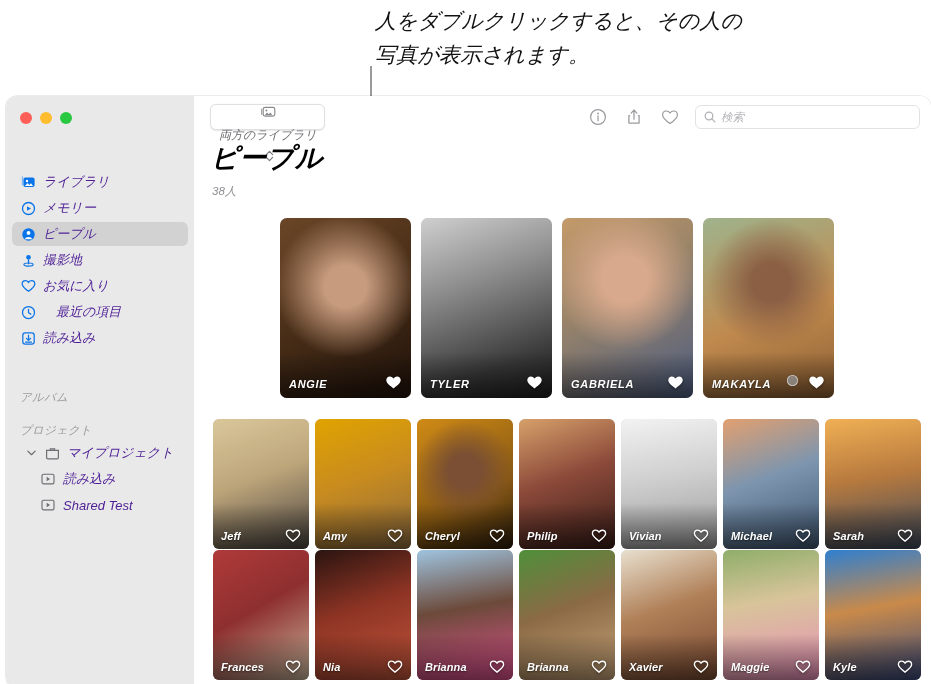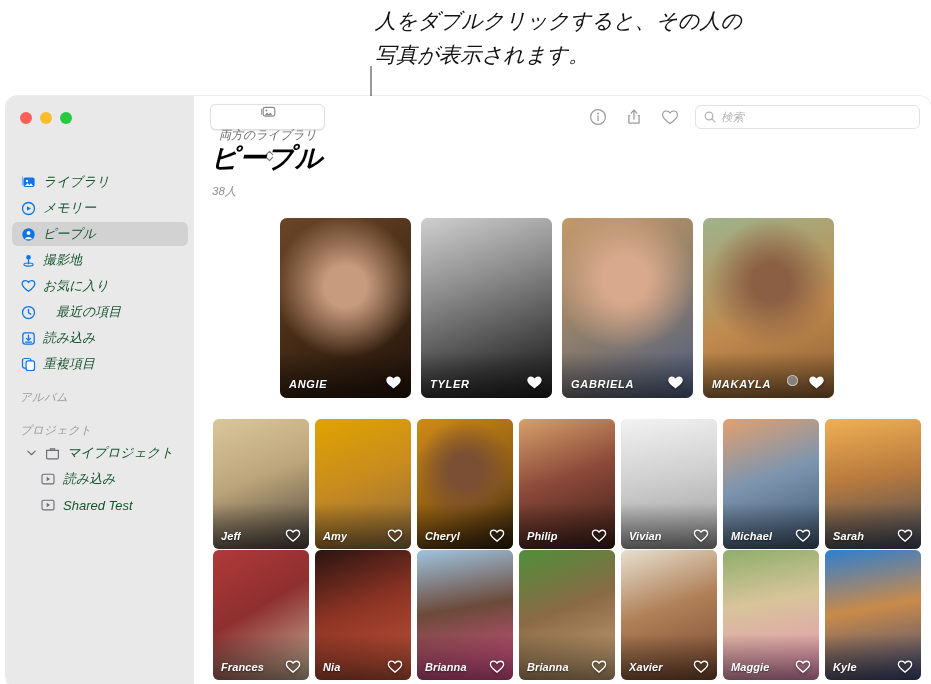--- a/index.html
+++ b/index.html
@@ -51,21 +51,21 @@
     font-size: 11.5px; color: #8a8a8e; letter-spacing: .2px;
   }
   .sb-header .chev-down {
     margin-left: auto; color: #8a8a8e; font-size: 11px;
   }
 
   .sb-row {
     position: absolute; left: 6px; width: 176px; height: 24px;
     display: flex; align-items: center; gap: 7px;
     padding-left: 8px; border-radius: 6px;
-    font-size: 13px; color: #14532d; white-space: nowrap;
+    font-size: 13px; color: #4c1d95; white-space: nowrap;
   }
   .sb-row.selected { background: #d2d2d2; }
   .sb-row .ico { width: 16px; height: 16px; flex: 0 0 16px;
     display: flex; align-items: center; justify-content: center; }
   .sb-row .ico svg { display: block; }
 
   .sb-group-label {
     position: absolute; left: 14px;
     font-size: 11.5px; color: #9b9b9f; letter-spacing: .2px;
   }
@@ -249,29 +249,20 @@
         <span class="ico">
           <svg width="15" height="15" viewBox="0 0 15 15">
               <rect x="1.8" y="1.8" width="11.4" height="11.4" rx="2.4" fill="none" stroke="#0a74e8" stroke-width="1.25"></rect>
               <path d="M7.5 4.2v5.1M5.4 7.4l2.1 2 2.1-2" fill="none" stroke="#0a74e8" stroke-width="1.25" stroke-linecap="round" stroke-linejoin="round"></path>
               <path d="M4.6 11.2h5.8" stroke="#0a74e8" stroke-width="1.25" stroke-linecap="round"></path>
             </svg>
         </span>
         <span>読み込み</span>
       </div>
 
-      <div class="sb-row" style="top:256px;">
-        <span class="ico">
-          <svg width="15" height="15" viewBox="0 0 15 15">
-              <rect x="1.5" y="1.5" width="8.4" height="9.6" rx="2" fill="none" stroke="#0a74e8" stroke-width="1.2"></rect>
-              <rect x="5.1" y="3.9" width="8.4" height="9.6" rx="2" fill="#fff" stroke="#0a74e8" stroke-width="1.2"></rect>
-            </svg>
-        </span>
-        <span>重複項目</span>
-      </div>
 
       <div class="sb-group-label" style="top:294px;">アルバム</div>
       <div class="sb-group-label" style="top:327px;">プロジェクト</div>
 
       <div class="sb-row" style="top:345px;left:20px;width:162px;padding-left:14px;">
         <span class="disc">
           <svg width="9" height="6" viewBox="0 0 9 6">
               <path d="M.8 1.1L4.5 4.7L8.2 1.1" fill="none" stroke="#6e6e73" stroke-width="1.25" stroke-linecap="round" stroke-linejoin="round"></path>
             </svg>
         </span>

